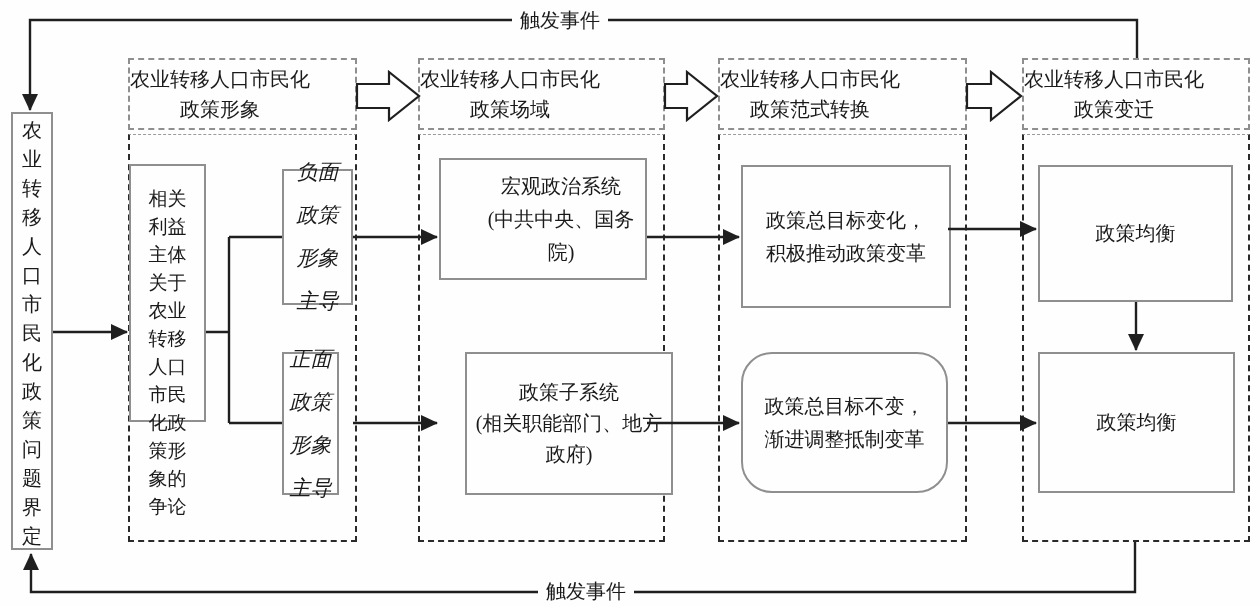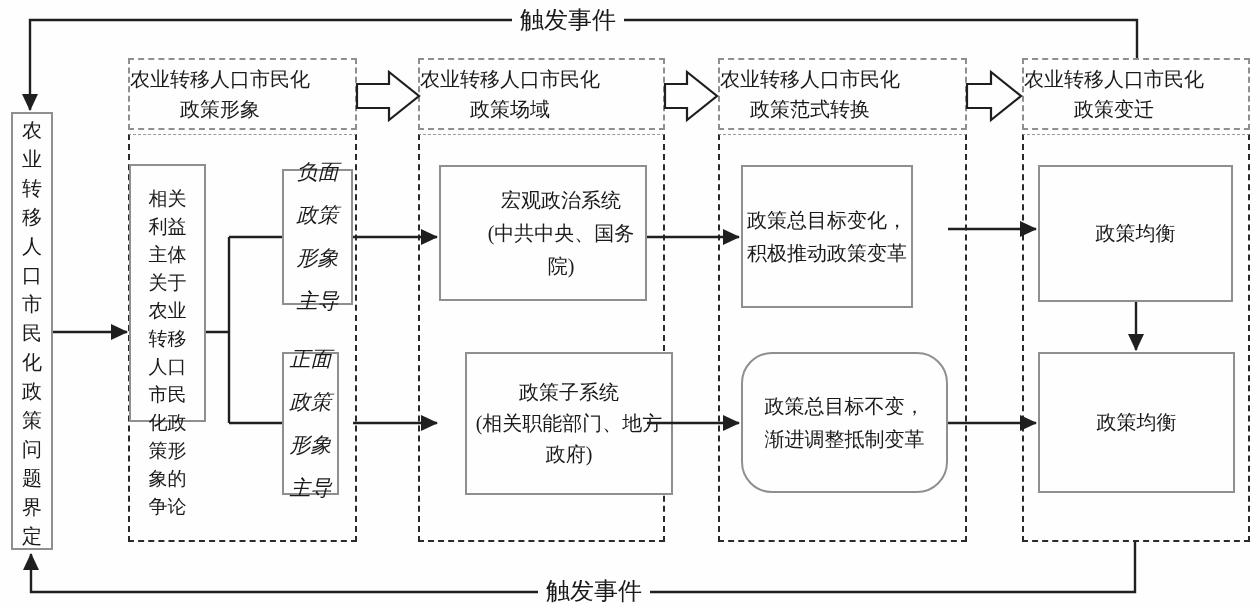--- a/index.html
+++ b/index.html
@@ -27,21 +27,21 @@
     font-size:20px;line-height:33px;
   }
   .node.narrow{font-size:21px;line-height:43px;font-style:italic;}
   .node.tallcol{font-size:19px;line-height:28px;}
   .problem{
     border:2px solid #8f8f8f;background:#fefefe;
     display:flex;align-items:flex-start;justify-content:center;text-align:center;
     font-size:20px;line-height:29px;padding-top:2px;
   }
   .trigger{
-    background:#fefefe;font-size:24px;padding:0 8px;line-height:26px;
+    background:#fefefe;font-size:20px;padding:0 8px;line-height:26px;
     text-align:center;
   }
   svg.wires{position:absolute;left:0;top:0;pointer-events:none;}
 </style>
 </head>
 <body>
 
 <div class="canvas">
 
   <div class="abs problem pre" style="left:11px;top:112px;width:42px;height:438px;">
@@ -92,36 +92,36 @@
 政策
 形象
 主导</span>
   </div>
 
   <div class="abs stage-header pre" style="left:418px;top:58px;width:247px;height:72px;">
     <span>农业转移人口市民化
 政策场域</span>
   </div>
   <div class="abs stage-body" style="left:418px;top:134px;width:247px;height:408px;"></div>
-  <div class="abs node pre" style="left:439px;top:165px;width:208px;height:136px;padding-left:36px;">
+  <div class="abs node pre" style="left:439px;top:158px;width:208px;height:122px;padding-left:36px;">
     <span>宏观政治系统
 (中共中央、国务院)</span>
   </div>
   <div class="abs node pre" style="left:439px;top:352px;width:208px;height:143px;line-height:31px;margin-left:26px;">
     <span>政策子系统
 (相关职能部门、地方
 政府)</span>
   </div>
 
   <div class="abs stage-header pre" style="left:718px;top:58px;width:249px;height:72px;">
     <span>农业转移人口市民化
 政策范式转换</span>
   </div>
   <div class="abs stage-body" style="left:718px;top:134px;width:249px;height:408px;"></div>
-  <div class="abs node pre" style="left:741px;top:165px;width:172px;height:143px;">
+  <div class="abs node pre" style="left:741px;top:165px;width:210px;height:143px;">
     <span>政策总目标变化，
 积极推动政策变革</span>
   </div>
   <div class="abs node pre" style="left:741px;top:352px;width:207px;height:141px;border-radius:31px;">
     <span>政策总目标不变，
 渐进调整抵制变革</span>
   </div>
 
   <div class="abs stage-header pre" style="left:1022px;top:58px;width:228px;height:72px;">
     <span>农业转移人口市民化

